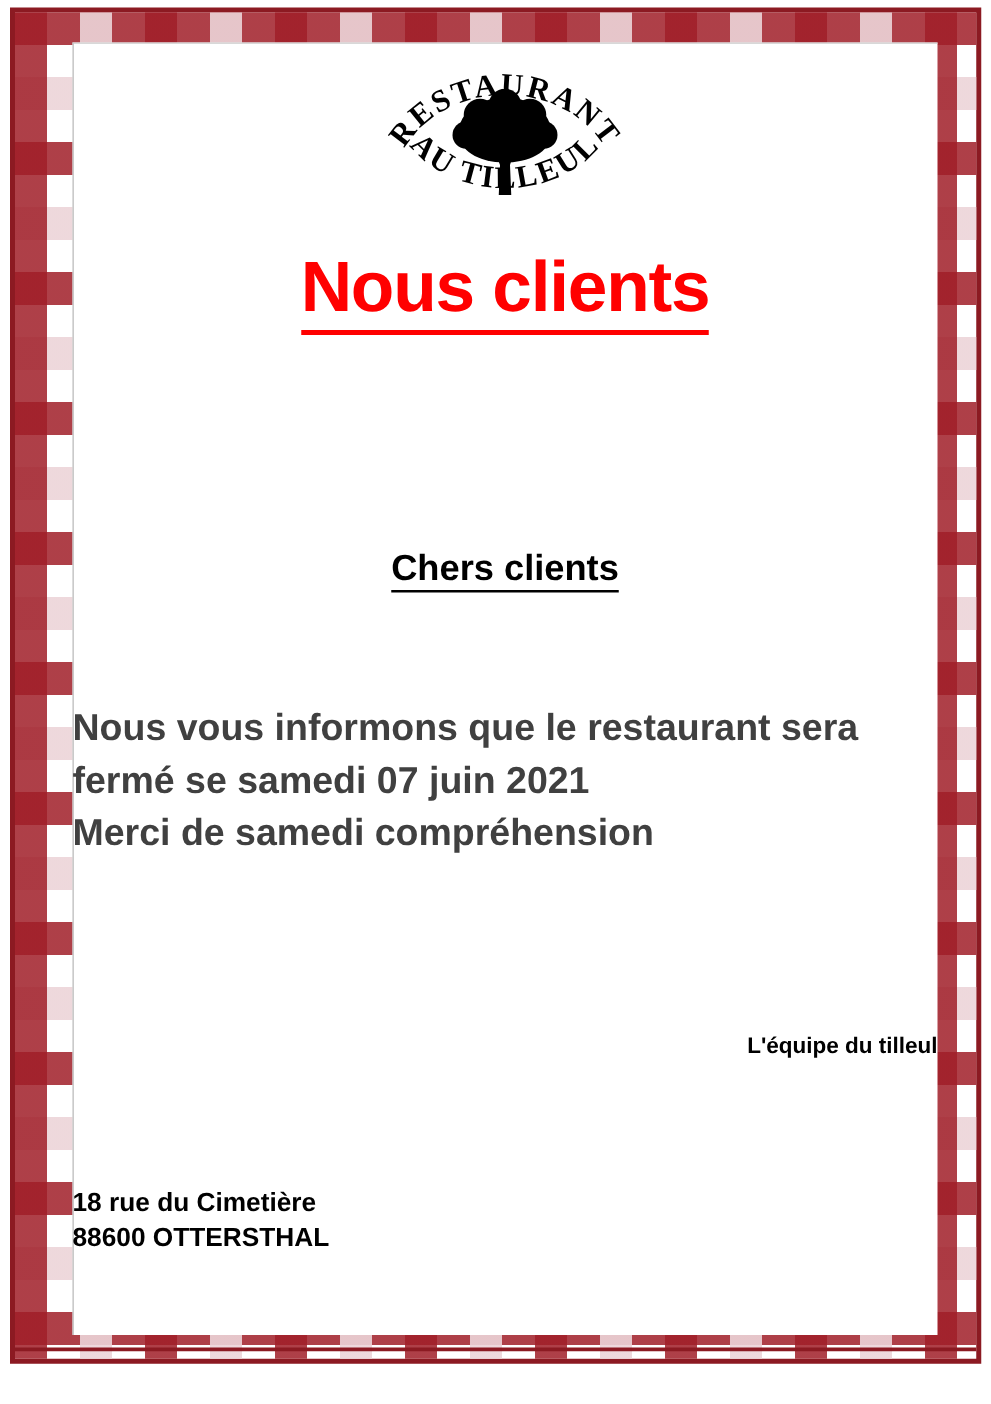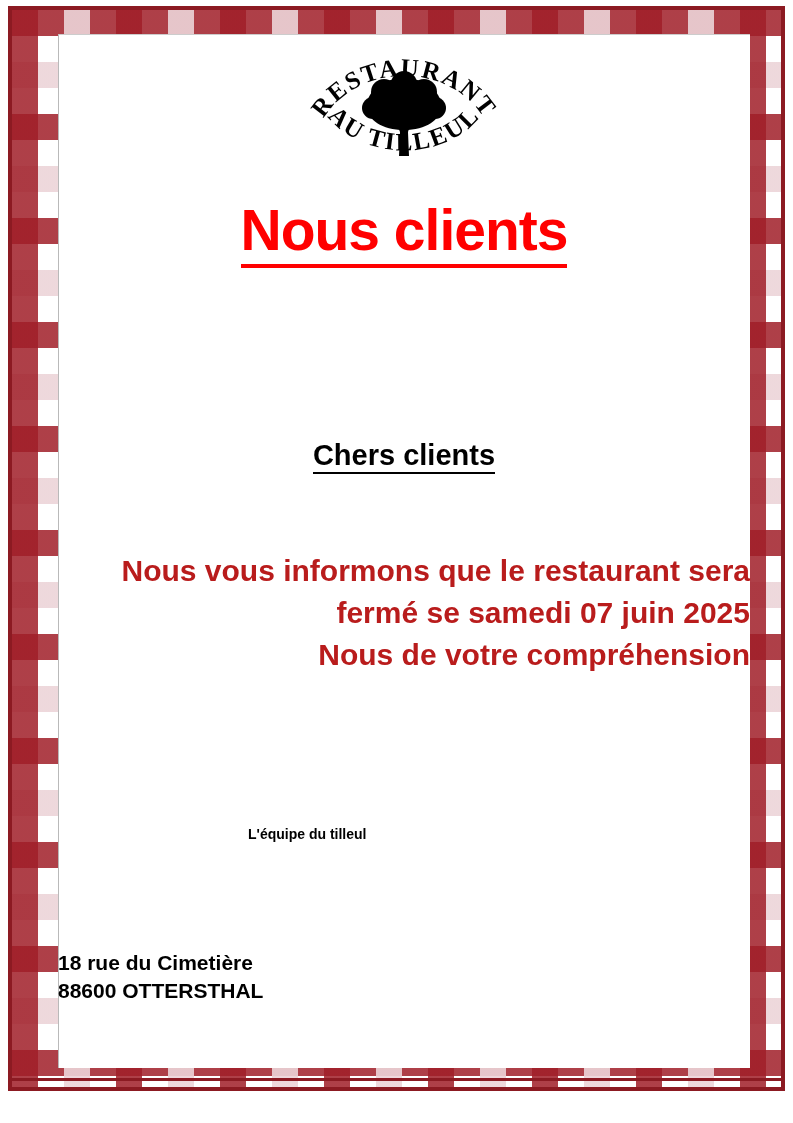--- a/index.html
+++ b/index.html
@@ -121,40 +121,40 @@
     font-weight: bold;
   }
   .salutation span {
     border-bottom: 2px solid #000000;
     padding-bottom: 1px;
     margin-top: 34px;
   }
 
   .body-text {
     position: absolute;
-    top: 516px;
+    top: 528px;
+    left: 0;
+    width: 100%;
+    text-align: left;
+    color: #404040;
+    font-size: 30px;
+    font-weight: bold;
+    line-height: 42px;
+  }
+
+  .signature {
+    position: absolute;
+    top: 792px;
     left: 0;
     width: 100%;
     text-align: right;
-    color: #b91c1c;
-    font-size: 30px;
-    font-weight: bold;
-    line-height: 42px;
-  }
-
-  .signature {
-    position: absolute;
-    top: 792px;
-    left: 0;
-    width: 100%;
-    text-align: left;
     padding-left: 190px;
     box-sizing: border-box;
     color: #000000;
-    font-size: 14px;
+    font-size: 18px;
     font-weight: bold;
   }
 
   .footer {
     position: absolute;
     top: 915px;
     left: 0;
     width: 100%;
     text-align: left;
     color: #000000;
@@ -204,22 +204,22 @@
     <div class="title">
       <span>Nous clients</span>
     </div>
 
     <div class="salutation">
       <span>Chers clients</span>
     </div>
 
     <div class="body-text">
       <div>Nous vous informons que le restaurant sera</div>
-      <div>fermé se samedi 07 juin 2025</div>
-      <div>Nous de votre compréhension</div>
+      <div>fermé se samedi 07 juin 2021</div>
+      <div>Merci de samedi compréhension</div>
     </div>
 
     <div class="signature">L'équipe du tilleul</div>
 
     <div class="footer">
       <div>18 rue du Cimetière</div>
       <div>88600 OTTERSTHAL</div>
     </div>
 
   </div>

